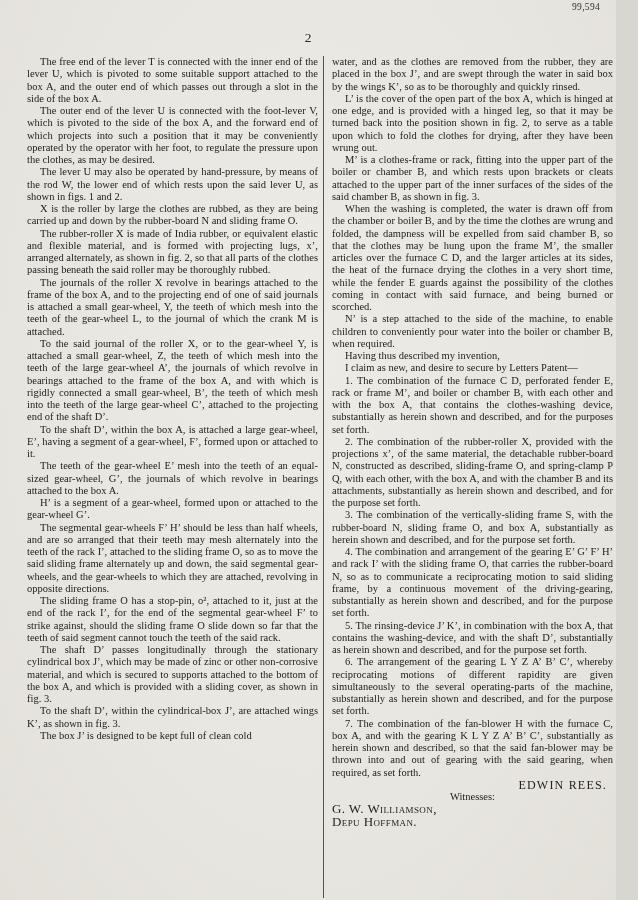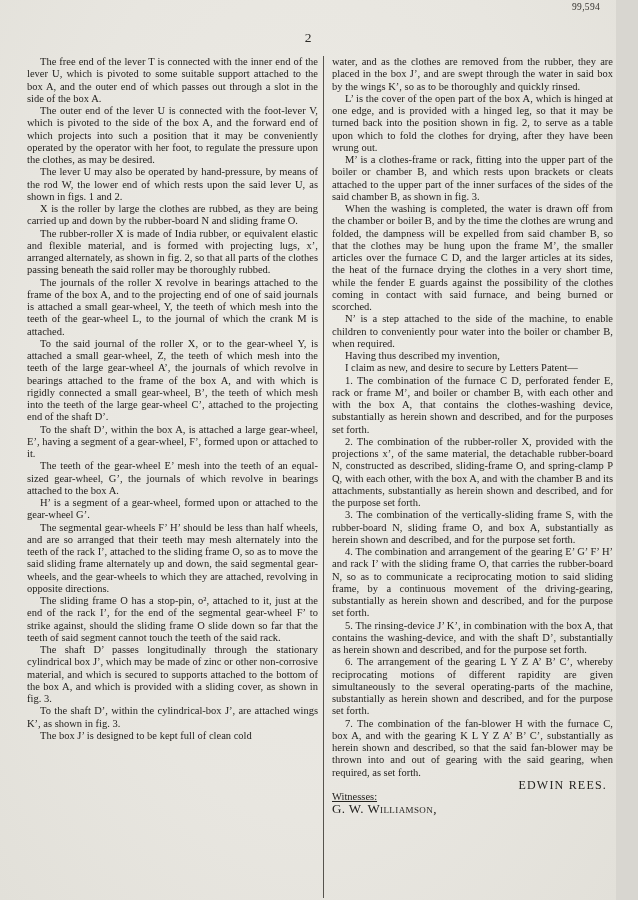--- a/index.html
+++ b/index.html
@@ -59,23 +59,22 @@
   .sig-line {
     margin: 2px 0 1px 0;
     text-align: right;
     font-size: 12px;
     letter-spacing: 1.2px;
     padding-right: 6px;
     text-indent: 0;
   }
   .witnesses-label {
     margin: 3px 0 0 18px;
-    text-align: left;
+    text-align: center;
     font-size: 10.5px;
-    text-decoration: underline;
   }
   .witness-name {
     margin: 1px 0 0 46px;
     text-align: left;
     font-variant: small-caps;
     font-size: 13px;
     letter-spacing: 0.4px;
   }
 </style>
 </head>
@@ -120,15 +119,16 @@
         <p class="para">2. The combination of the rubber-roller X, provided with the projections x’, of the same material, the detachable rubber-board N, constructed as described, sliding-frame O, and spring-clamp P Q, with each other, with the box A, and with the chamber B and its attachments, substantially as herein shown and described, and for the purpose set forth.</p>
         <p class="para">3. The combination of the vertically-sliding frame S, with the rubber-board N, sliding frame O, and box A, substantially as herein shown and described, and for the purpose set forth.</p>
         <p class="para">4. The combination and arrangement of the gearing E’ G’ F’ H’ and rack I’ with the sliding frame O, that carries the rubber-board N, so as to communicate a reciprocating motion to said sliding frame, by a continuous movement of the driving-gearing, substantially as herein shown and described, and for the purpose set forth.</p>
         <p class="para">5. The rinsing-device J’ K’, in combination with the box A, that contains the washing-device, and with the shaft D’, substantially as herein shown and described, and for the purpose set forth.</p>
         <p class="para">6. The arrangement of the gearing L Y Z A’ B’ C’, whereby reciprocating motions of different rapidity are given simultaneously to the several operating-parts of the machine, substantially as herein shown and described, and for the purpose set forth.</p>
         <p class="para">7. The combination of the fan-blower H with the furnace C, box A, and with the gearing K L Y Z A’ B’ C’, substantially as herein shown and described, so that the said fan-blower may be thrown into and out of gearing with the said gearing, when required, as set forth.</p>
       </div>
     <p class="para sig-line">EDWIN REES.</p>
     <p class="para noindent witnesses-label">Witnesses:</p>
     <p class="para noindent witness-name">G. W. Williamson,</p>
+    <p class="para noindent witness-name">Depu Hoffman.</p>
   </div>
 
 </div>
 
 </body></html>

